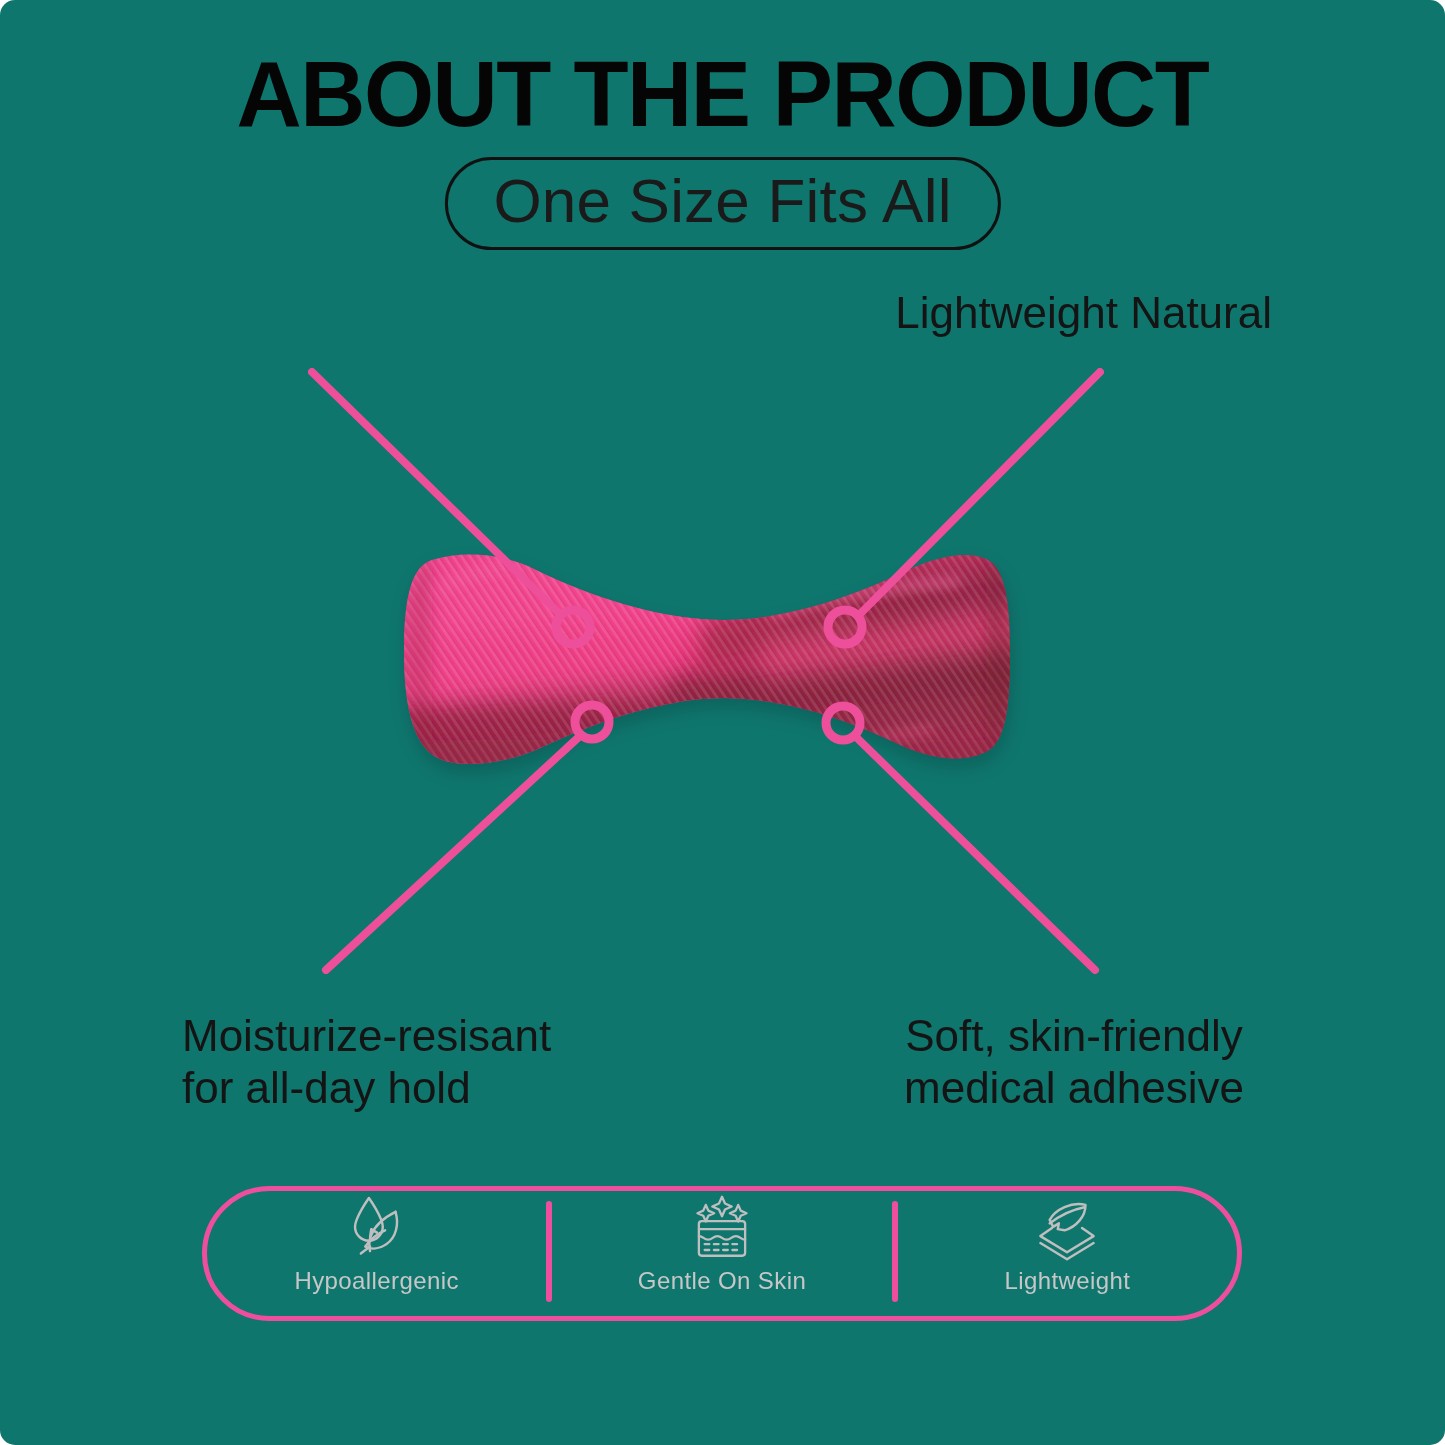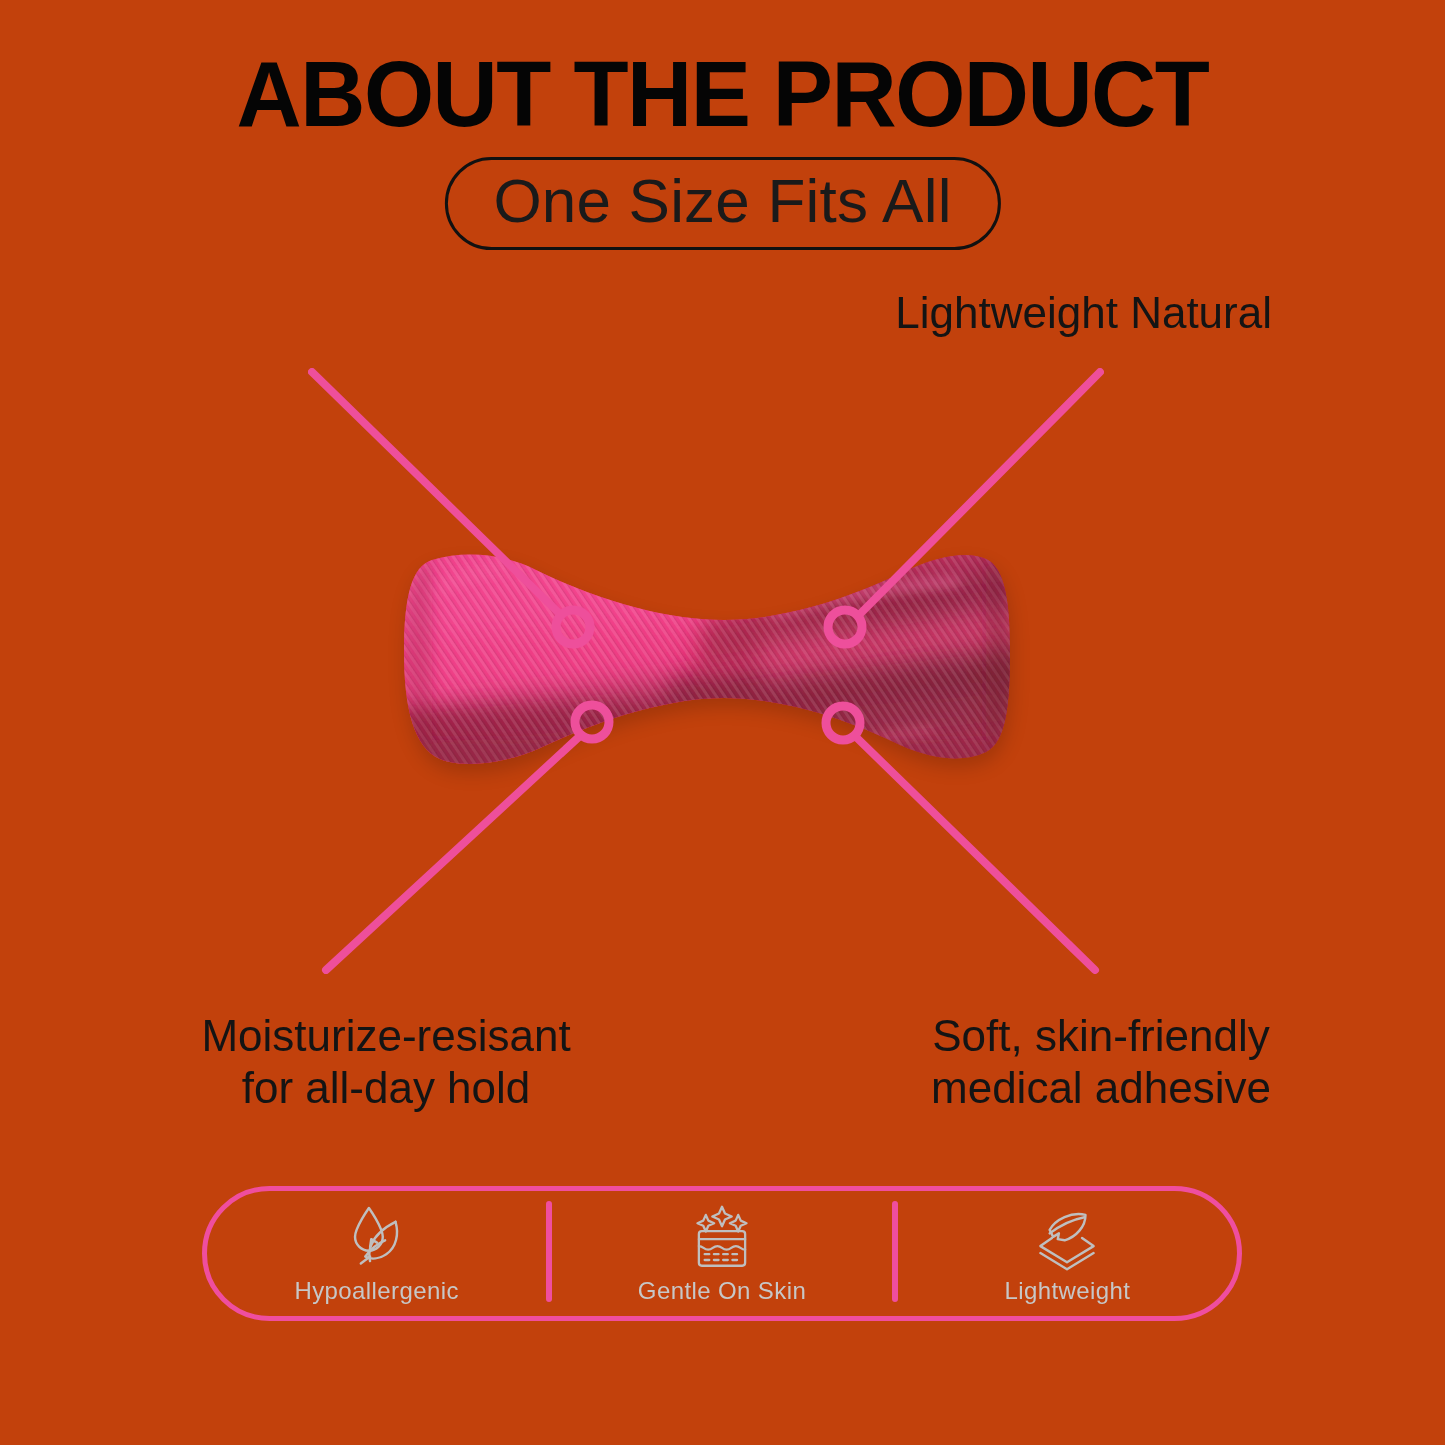--- a/index.html
+++ b/index.html
@@ -5,23 +5,24 @@
 <style>
   html, body {
     margin: 0;
     padding: 0;
     background: #ffffff;
   }
   #stage {
     position: relative;
     width: 1445px;
     height: 1445px;
-    background: #c2410c;
+    background: #0f766e;
     overflow: hidden;
     font-family: "Liberation Sans", sans-serif;
+    border-radius: 15px;
     -webkit-font-smoothing: antialiased;
   }
 
   
   #main-title {
     position: absolute;
     left: 0;
     top: 46px;
     width: 1445px;
     text-align: center;
@@ -61,22 +62,22 @@
   .callout-label {
     position: absolute;
     font-size: 44px;
     color: #141414;
     font-weight: 400;
     line-height: 1.18;
     white-space: pre-line;
   }
   #label-natural   { left: 182px;  top: 287px; text-align: left;  }
   #label-light     { right: 173px; top: 287px; text-align: right; }
-  #label-moisture  { left: 182px;  top: 1010px; text-align: center; width: 408px; }
-  #label-soft      { right: 155px; top: 1010px; text-align: center; width: 378px; }
+  #label-moisture  { left: 182px;  top: 1010px; text-align: left; width: 408px; }
+  #label-soft      { right: 182px; top: 1010px; text-align: center; width: 378px; }
 
   
   #overlay {
     position: absolute;
     left: 0;
     top: 0;
     width: 1445px;
     height: 1445px;
     pointer-events: none;
   }
@@ -94,21 +95,20 @@
     display: flex;
     align-items: stretch;
   }
   .feature-item {
     flex: 1 1 0;
     position: relative;
     display: flex;
     flex-direction: column;
     align-items: center;
     justify-content: flex-start;
-    padding-top: 10px;
   }
   .feature-icon {
     width: 74px;
     height: 74px;
     display: block;
   }
   .feature-caption {
     margin-top: 4px;
     font-size: 24px;
     color: #c7c7c7;

